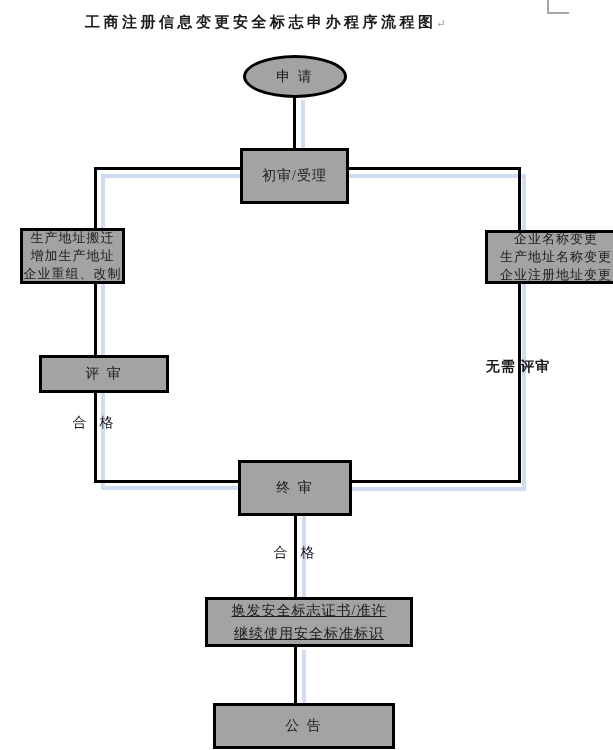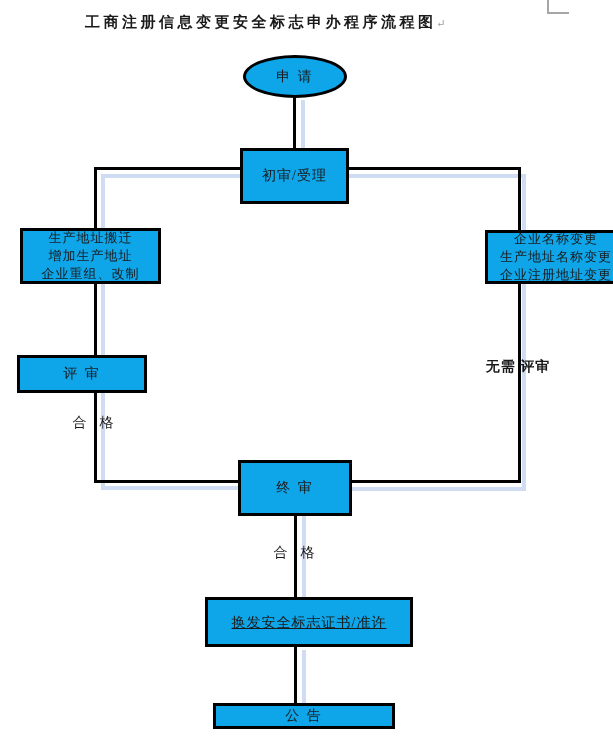--- a/index.html
+++ b/index.html
@@ -18,21 +18,21 @@
     color:var(--ink);
   }
   
   .bluline{position:absolute;background:var(--shadow);z-index:1;}
   .blkline{position:absolute;background:var(--line);z-index:2;}
   
   .node{
     position:absolute;
     box-sizing:border-box;
     border:3px solid var(--line);
-    background:#0ea5e9;
+    background:#a3a3a3;
     display:flex;
     flex-direction:column;
     align-items:center;
     justify-content:center;
     text-align:center;
     z-index:3;
     font-size:14px;
     letter-spacing:2px;
   }
   .node.small-text{font-size:13px;letter-spacing:1px;line-height:18px;}
@@ -102,45 +102,46 @@
   <div class="blkline" style="left:294px;top:647px;width:3px;height:56px;"></div>
 
   <div class="node ellipse" style="left:243px;top:55px;width:104px;height:43px;">
     <span>申  请</span>
   </div>
 
   <div class="node" style="left:240px;top:148px;width:109px;height:56px;letter-spacing:1px;">
     <span>初审/受理</span>
   </div>
 
-  <div class="node small-text" style="left:20px;top:228px;width:141px;height:56px;">
+  <div class="node small-text" style="left:20px;top:228px;width:105px;height:56px;">
     <span>生产地址搬迁</span>
     <span>增加生产地址</span>
     <span>企业重组、改制</span>
   </div>
 
   <div class="node small-text" style="left:445px;top:230px;width:142px;height:54px;margin-left:40px;">
     <span>企业名称变更</span>
     <span>生产地址名称变更</span>
     <span>企业注册地址变更</span>
   </div>
 
-  <div class="node" style="left:17px;top:355px;width:130px;height:38px;">
+  <div class="node" style="left:39px;top:355px;width:130px;height:38px;">
     <span>评  审</span>
   </div>
 
   <div class="node" style="left:238px;top:460px;width:114px;height:56px;">
     <span>终  审</span>
   </div>
 
   <div class="node two-line" style="left:205px;top:597px;width:208px;height:50px;">
     <span>换发安全标志证书/准许</span>
+    <span>继续使用安全标准标识</span>
   </div>
 
-  <div class="node" style="left:213px;top:703px;width:182px;height:26px;">
+  <div class="node" style="left:213px;top:703px;width:182px;height:46px;">
     <span>公  告</span>
   </div>
 
   <div class="edge-label" style="left:58px;top:414px;width:72px;">合  格</div>
   <div class="edge-label" style="left:468px;top:358px;width:100px;letter-spacing:1px;font-weight:bold;">无需 评审</div>
   <div class="edge-label" style="left:259px;top:544px;width:72px;">合  格</div>
 
 </div>
 
 </body></html>

